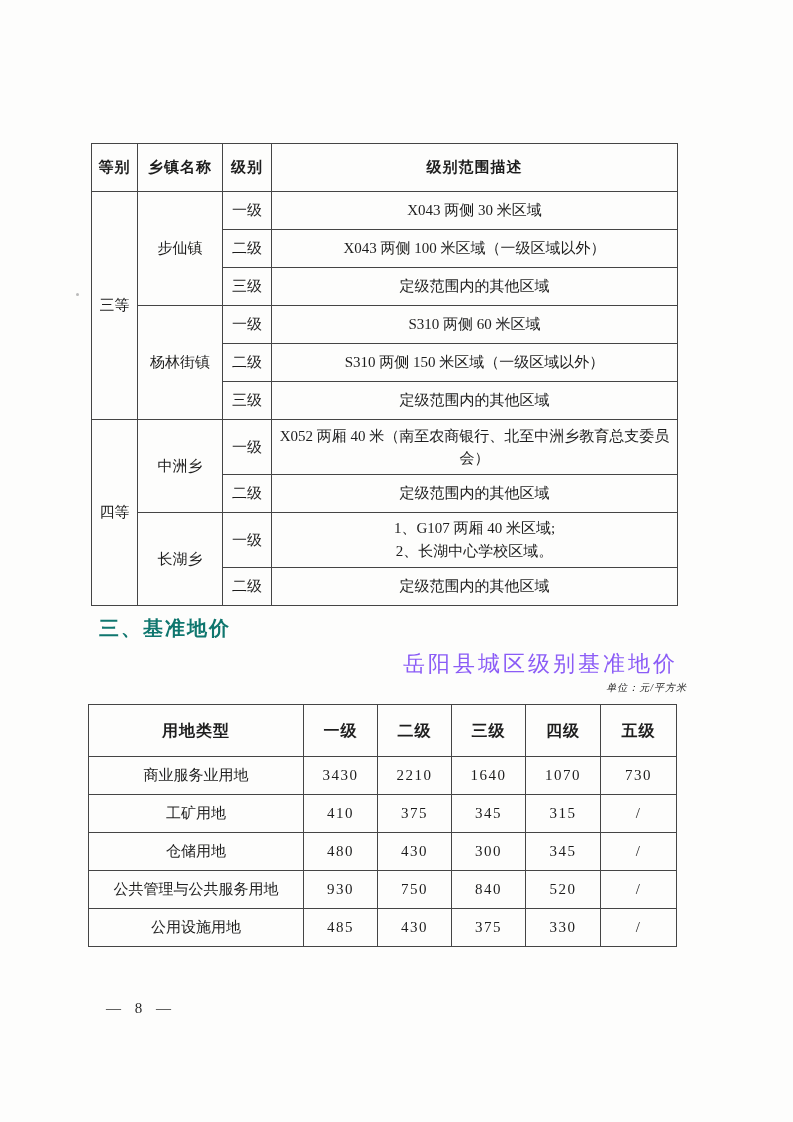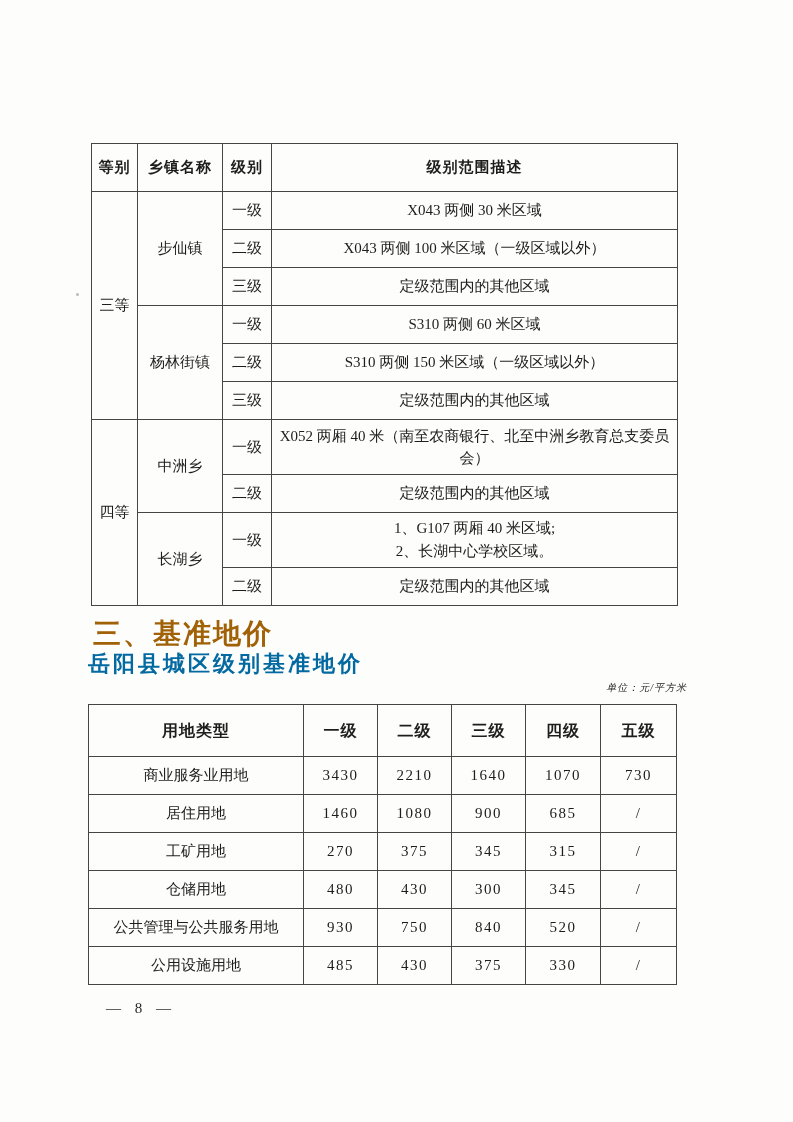--- a/index.html
+++ b/index.html
@@ -38,28 +38,28 @@
 
   
   .t1 { position:absolute; left:91px; top:143px; width:587px; }
   .t1 th { height:48px; font-size:15px; }
   .t1 tr.r  td { height:38px; }
   .t1 tr.r2 td { height:55px; }
   .t1 .desc-wrap div { line-height:1.55; }
 
   
   .heading {
-    position:absolute; left:93px; top:615px;
+    position:absolute; left:99px; top:615px;
     font-family:"Liberation Sans","DejaVu Sans",sans-serif;
-    font-weight:700; font-size:28px; letter-spacing:2px; color:#a16207;
+    font-weight:700; font-size:20px; letter-spacing:2px; color:#0f766e;
   }
   .subtitle {
     position:absolute; left:88px; top:649px; width:590px;
-    text-align:left;
-    font-size:22px; letter-spacing:3px; color:#0369a1;font-weight:bold;
+    text-align:right;
+    font-size:22px; letter-spacing:3px; color:#8b5cf6;
   }
   .unit {
     position:absolute; top:681px; left:88px; width:599px;
     text-align:right;
     font-size:10px; font-style:italic; letter-spacing:1px;
   }
 
   
   .t2 { position:absolute; left:88px; top:704px; width:589px;padding-left:32px; }
   .t2 th { height:52px; font-size:16px; }
@@ -172,30 +172,22 @@
     <tbody>
       <tr>
         <td>商业服务业用地</td>
         <td class="num">3430</td>
         <td class="num">2210</td>
         <td class="num">1640</td>
         <td class="num">1070</td>
         <td class="num">730</td>
       </tr>
       <tr>
-        <td>居住用地</td>
-        <td class="num">1460</td>
-        <td class="num">1080</td>
-        <td class="num">900</td>
-        <td class="num">685</td>
-        <td class="num">/</td>
-      </tr>
-      <tr>
         <td>工矿用地</td>
-        <td class="num">270</td>
+        <td class="num">410</td>
         <td class="num">375</td>
         <td class="num">345</td>
         <td class="num">315</td>
         <td class="num">/</td>
       </tr>
       <tr>
         <td>仓储用地</td>
         <td class="num">480</td>
         <td class="num">430</td>
         <td class="num">300</td>

